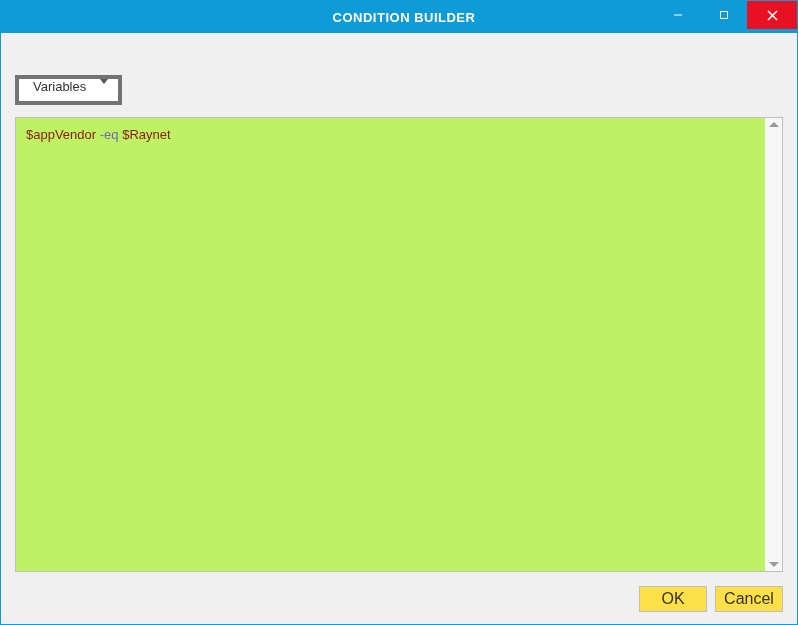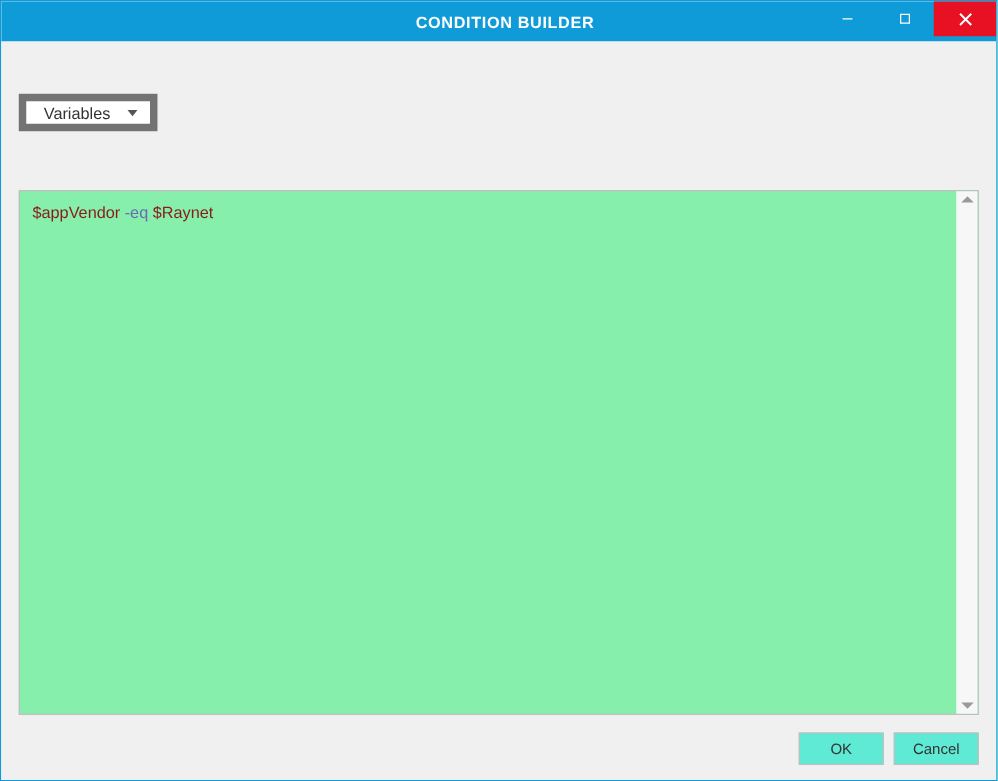--- a/index.html
+++ b/index.html
@@ -58,43 +58,41 @@
     flex-direction: column;
   }
   .toolbar-row {
     display: flex;
     gap: 8px;
     margin-top: 28px;
     margin-bottom: 12px;
   }
   .dropdown-btn {
     background: #fff;
-    border: 6px solid #737373;
+    border: 4px solid #737373;
     height: 30px;
     padding: 0 10px 0 14px;
     display: flex;
-    align-items: center;
     font-size: 13px;
     color: #333;
     gap: 14px;
     cursor: pointer;
   }
   .dropdown-btn .chev {
     width: 0; height: 0;
     border-left: 4px solid transparent;
     border-right: 4px solid transparent;
     border-top: 5px solid #555;
   }
   .editor-wrap {
     flex: 1;
-    background: #86efac;
+    background: #bef264;
     border: 1px solid #bfbfbf;
     position: relative;
     display: flex;
-    margin-top: 35px;
   }
   .editor-inner {
     flex: 1;
     padding: 8px 10px;
     font-family: "Segoe UI", Tahoma, sans-serif;
     font-size: 13px;
     line-height: 1.4;
     white-space: pre-wrap;
     overflow: auto;
   }
@@ -118,23 +116,23 @@
   .scroll-arrow.down { border-top: 5px solid #9a9a9a; }
   .button-row {
     display: flex;
     justify-content: flex-end;
     gap: 8px;
     padding-top: 14px;
   }
   .dlg-btn {
     min-width: 68px;
     height: 26px;
-    background: #5eead4;
+    background: #fde047;
     border: 1px solid #bfbfbf;
-    font-size: 12px;
+    font-size: 16px;
     color: #333;
     display: flex;
     align-items: center;
     justify-content: center;
     cursor: pointer;
   }
 </style>
 </head>
 <body>
 

